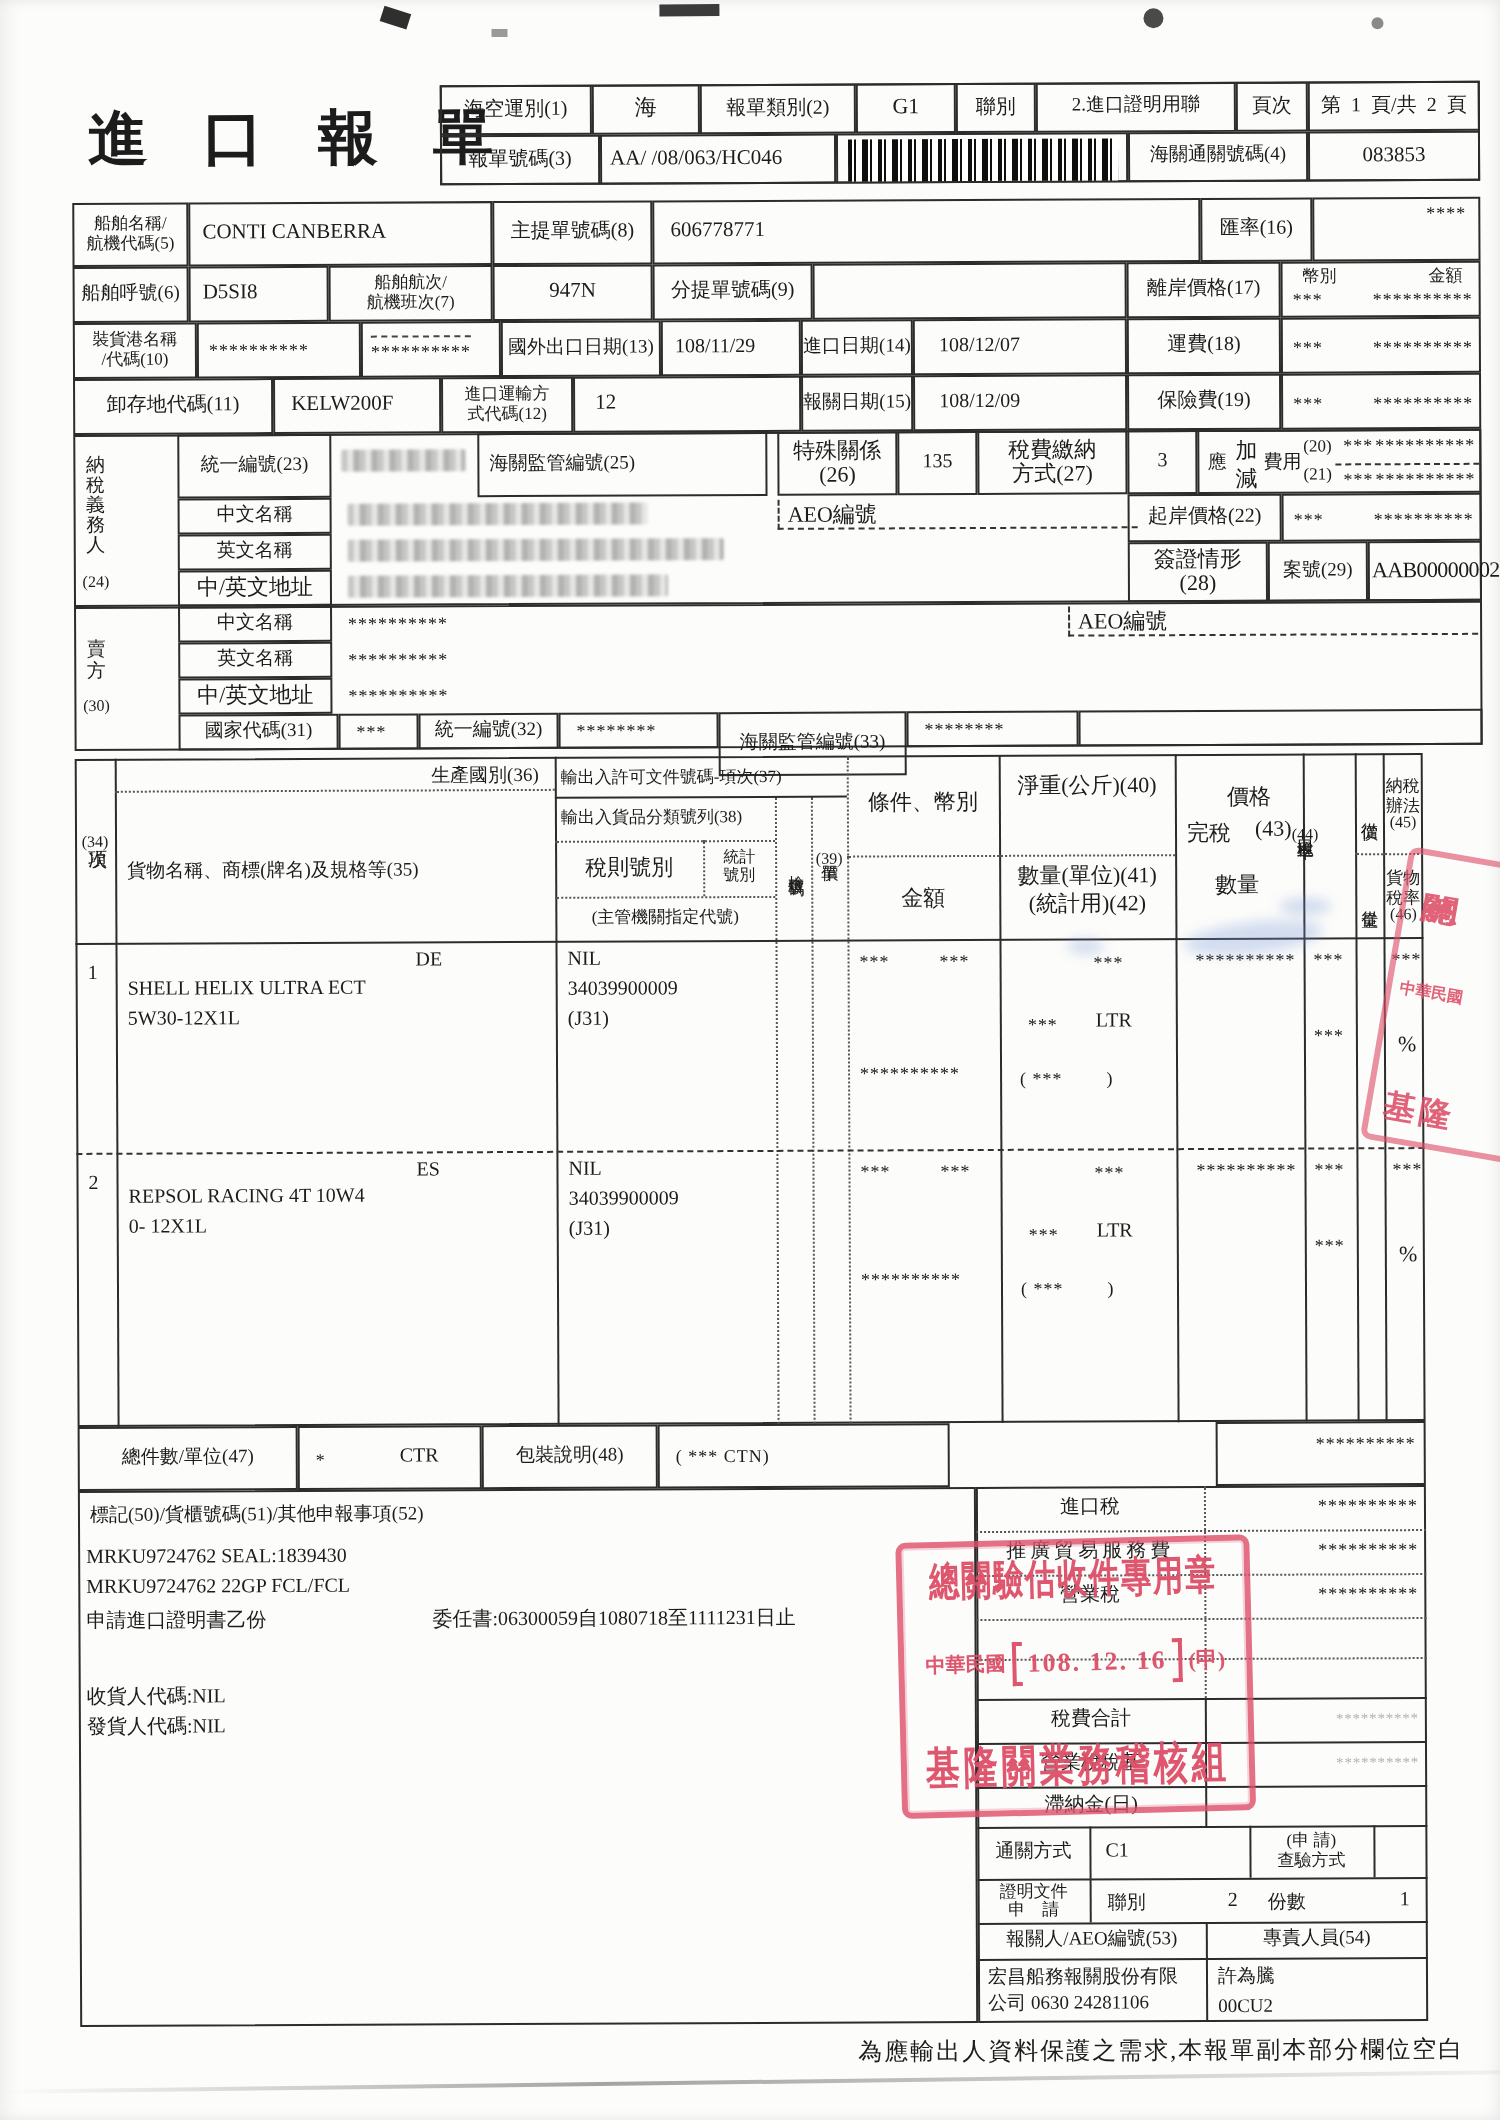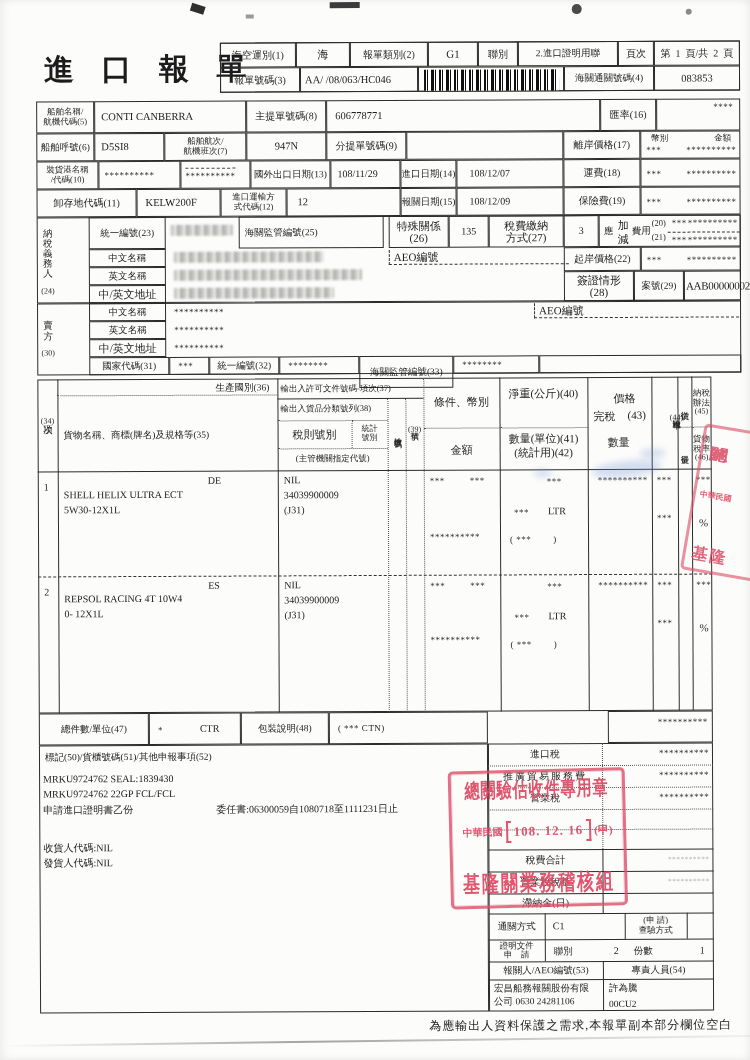--- a/index.html
+++ b/index.html
@@ -263,21 +263,21 @@
   </div>
   <div class="b cell f9" style="left:424px;top:392px;width:76px;height:20px;">條件、幣別</div>
   <div class="b cell f9" style="left:424px;top:440px;width:76px;height:20px;">金額</div>
   <div class="b cell f9" style="left:500px;top:385px;width:88px;height:18px;">淨重(公斤)(40)</div>
   <div class="b cell f9" style="left:500px;top:432px;width:88px;height:14px;">數量(單位)(41)</div>
   <div class="b cell f9" style="left:500px;top:446px;width:88px;height:14px;">(統計用)(42)</div>
   <div class="b f9" style="left:614px;top:392px;">價格</div>
   <div class="b f9" style="left:594px;top:410px;">完稅</div>
   <div class="b f9" style="left:628px;top:410px;">(43)</div>
   <div class="b f9" style="left:608px;top:436px;">數量</div>
-  <div class="b cell f85" style="left:666px;top:384px;width:22px;height:70px;flex-direction:column;">
+  <div class="b cell f85" style="left:642px;top:384px;width:22px;height:70px;flex-direction:column;">
     <span style="writing-mode:vertical-rl;text-orientation:upright;">進口稅率</span>
     <span class="f8">(44)</span>
   </div>
   <div class="b cell f85 vert" style="left:679px;top:390px;width:12px;height:34px;">從價</div>
   <div class="b cell f85 vert" style="left:679px;top:434px;width:12px;height:34px;">從量</div>
   <div class="b cell f85" style="left:692px;top:382px;width:20px;height:44px;flex-direction:column;text-align:center;">
     <span>納稅</span>
     <span>辦法</span>
     <span class="f8">(45)</span>
   </div>
@@ -334,21 +334,21 @@
   <span class="ast b" style="left:657px;top:619px;">***</span>
   <span class="ast b" style="left:696px;top:581px;">***</span>
   <span class="b f9" style="left:699px;top:623px;">%</span>
 
   <div class="b bd cell f95" style="left:38px;top:712px;width:110px;height:32px;">總件數/單位(47)</div>
   <div class="b bd" style="left:148px;top:712px;width:92px;height:32px;">
     <span class="ast" style="position:absolute;left:8px;top:11px;">*</span>
     <span class="f10" style="position:absolute;left:50px;top:9px;">CTR</span>
   </div>
   <div class="b bd cell f95" style="left:240px;top:712px;width:88px;height:32px;">包裝說明(48)</div>
-  <div class="b bd cell l" style="left:328px;top:712px;width:159px;height:32px;padding-left:8px;">
+  <div class="b bd cell l" style="left:328px;top:712px;width:146px;height:32px;padding-left:8px;">
         <span class="ast">( *** CTN)</span>
       </div>
   <div class="b bd" style="left:607px;top:712px;width:105px;height:32px;">
     <span class="ast" style="position:absolute;right:4px;top:5px;">**********</span>
   </div>
 
   <div class="b bd" style="left:38px;top:744px;width:449px;height:268px;"></div>
   <div class="b f95" style="left:44px;top:750px;">標記(50)/貨櫃號碼(51)/其他申報事項(52)</div>
   <div class="b f10" style="left:42px;top:772px;">MRKU9724762 SEAL:1839430</div>
   <div class="b f10" style="left:42px;top:787px;">MRKU9724762 22GP FCL/FCL</div>

